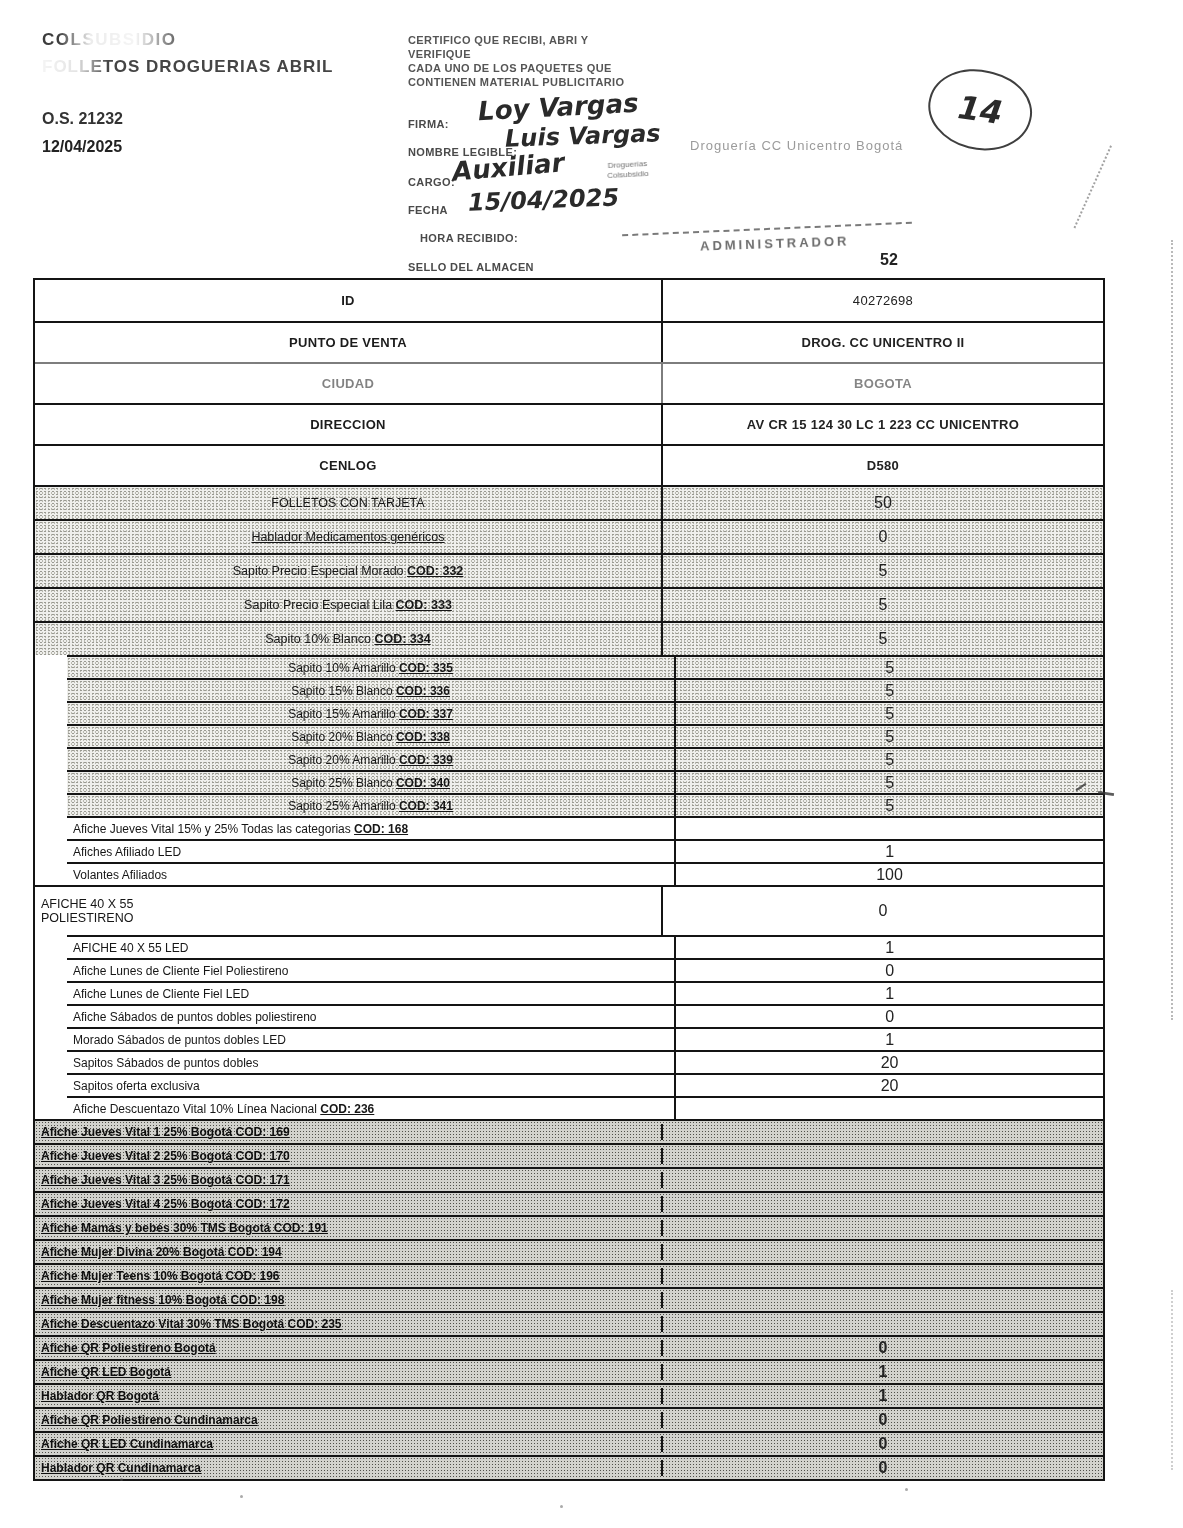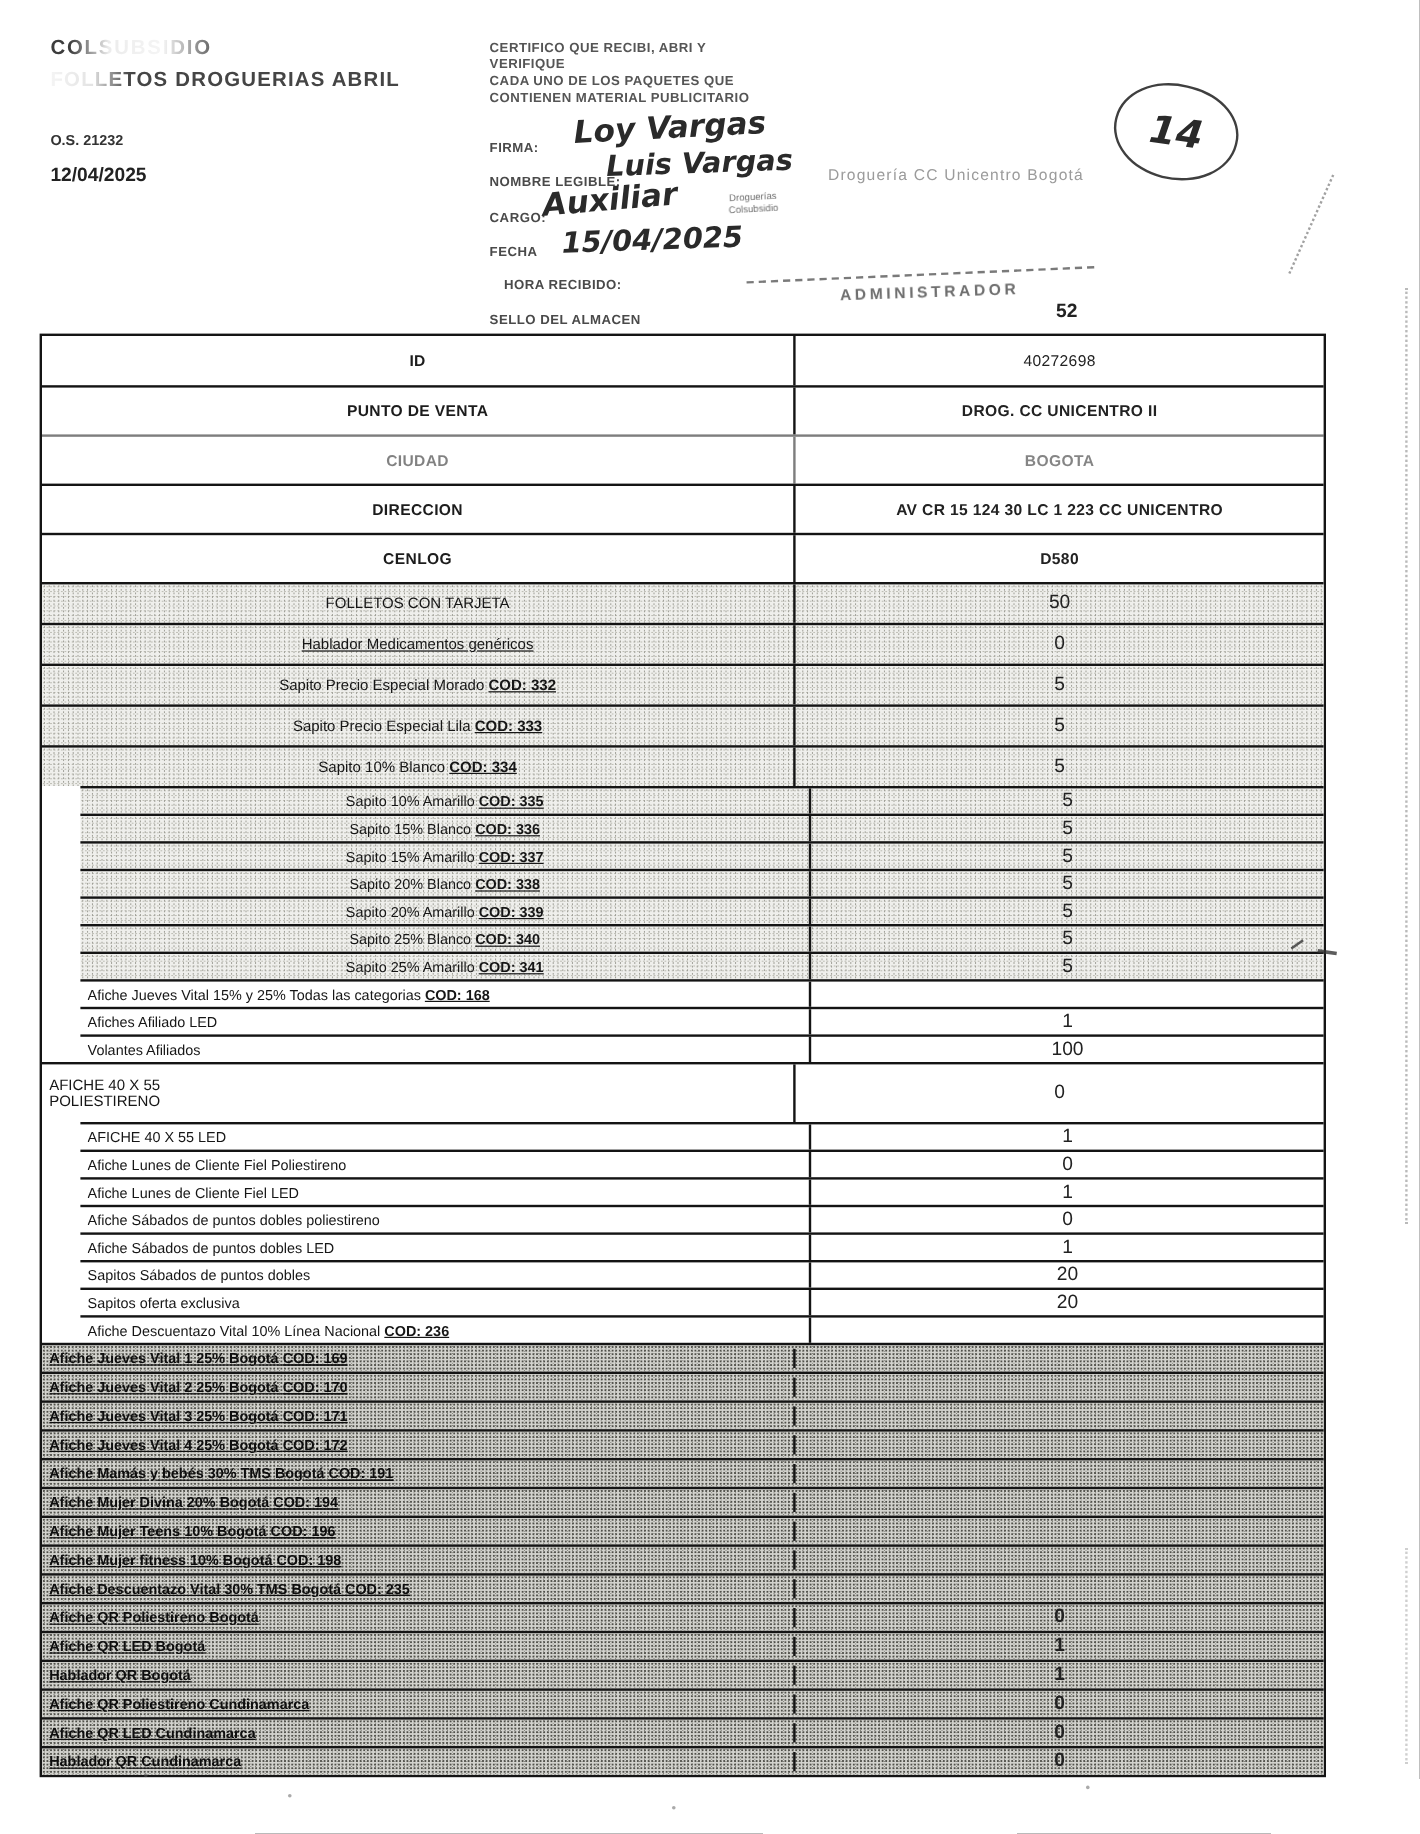--- a/index.html
+++ b/index.html
@@ -7,21 +7,21 @@
     position:relative; width:1183px; height:1528px; background:#ffffff;
     font-family:"Liberation Sans", sans-serif; color:#1c1c1c; overflow:hidden;
     margin:0 auto;
   }
   
   .brand{position:absolute; left:42px; top:30px; font-size:17px; font-weight:bold;
          letter-spacing:1.5px; color:#3c3c3c;}
   .brand2{position:absolute; left:42px; top:57px; font-size:17px; font-weight:bold;
           letter-spacing:1px; color:#454545;}
   .fade-overlay{position:absolute; pointer-events:none;}
-  .os-number{position:absolute; left:42px; top:110px; font-size:12px; font-weight:bold; color:#333;}
+  .os-number{position:absolute; left:42px; top:110px; font-size:16px; font-weight:bold; color:#333;}
   .doc-date{position:absolute; left:42px; top:138px; font-size:16px; font-weight:bold; color:#222;text-align:right;}
 
   .cert{position:absolute; left:408px; top:33px; font-size:11px; font-weight:bold;
         color:#555; line-height:14px; letter-spacing:.4px; width:330px;}
   .flabel{position:absolute; left:408px; font-size:11px; font-weight:bold; color:#4a4a4a; letter-spacing:.4px;}
 
   .hand{font-family:"DejaVu Sans", sans-serif; font-style:italic; color:#2a2a2a;}
   .sig{position:absolute; left:478px; top:92px; font-size:26px; transform:rotate(-3deg); font-weight:600;}
   .name-hand{position:absolute; left:505px; top:122px; font-size:24px; transform:rotate(-2deg); font-weight:600;}
   .cargo-hand{position:absolute; left:452px; top:152px; font-size:26px; transform:rotate(-5deg); font-weight:600;}
@@ -266,21 +266,21 @@
         <div class="cell-r">1</div>
       </div>
       <div class="row r-sm">
         <div class="cell-l">
           <span class="item-label">Afiche Sábados de puntos dobles poliestireno</span>
         </div>
         <div class="cell-r">0</div>
       </div>
       <div class="row r-sm">
         <div class="cell-l">
-          <span class="item-label">Afiche Sábados de puntos dobles LED</span>
+          <span class="item-label">Morado Sábados de puntos dobles LED</span>
         </div>
         <div class="cell-r">1</div>
       </div>
       <div class="row r-sm">
         <div class="cell-l">
           <span class="item-label">Sapitos Sábados de puntos dobles</span>
         </div>
         <div class="cell-r">20</div>
       </div>
       <div class="row r-sm">

